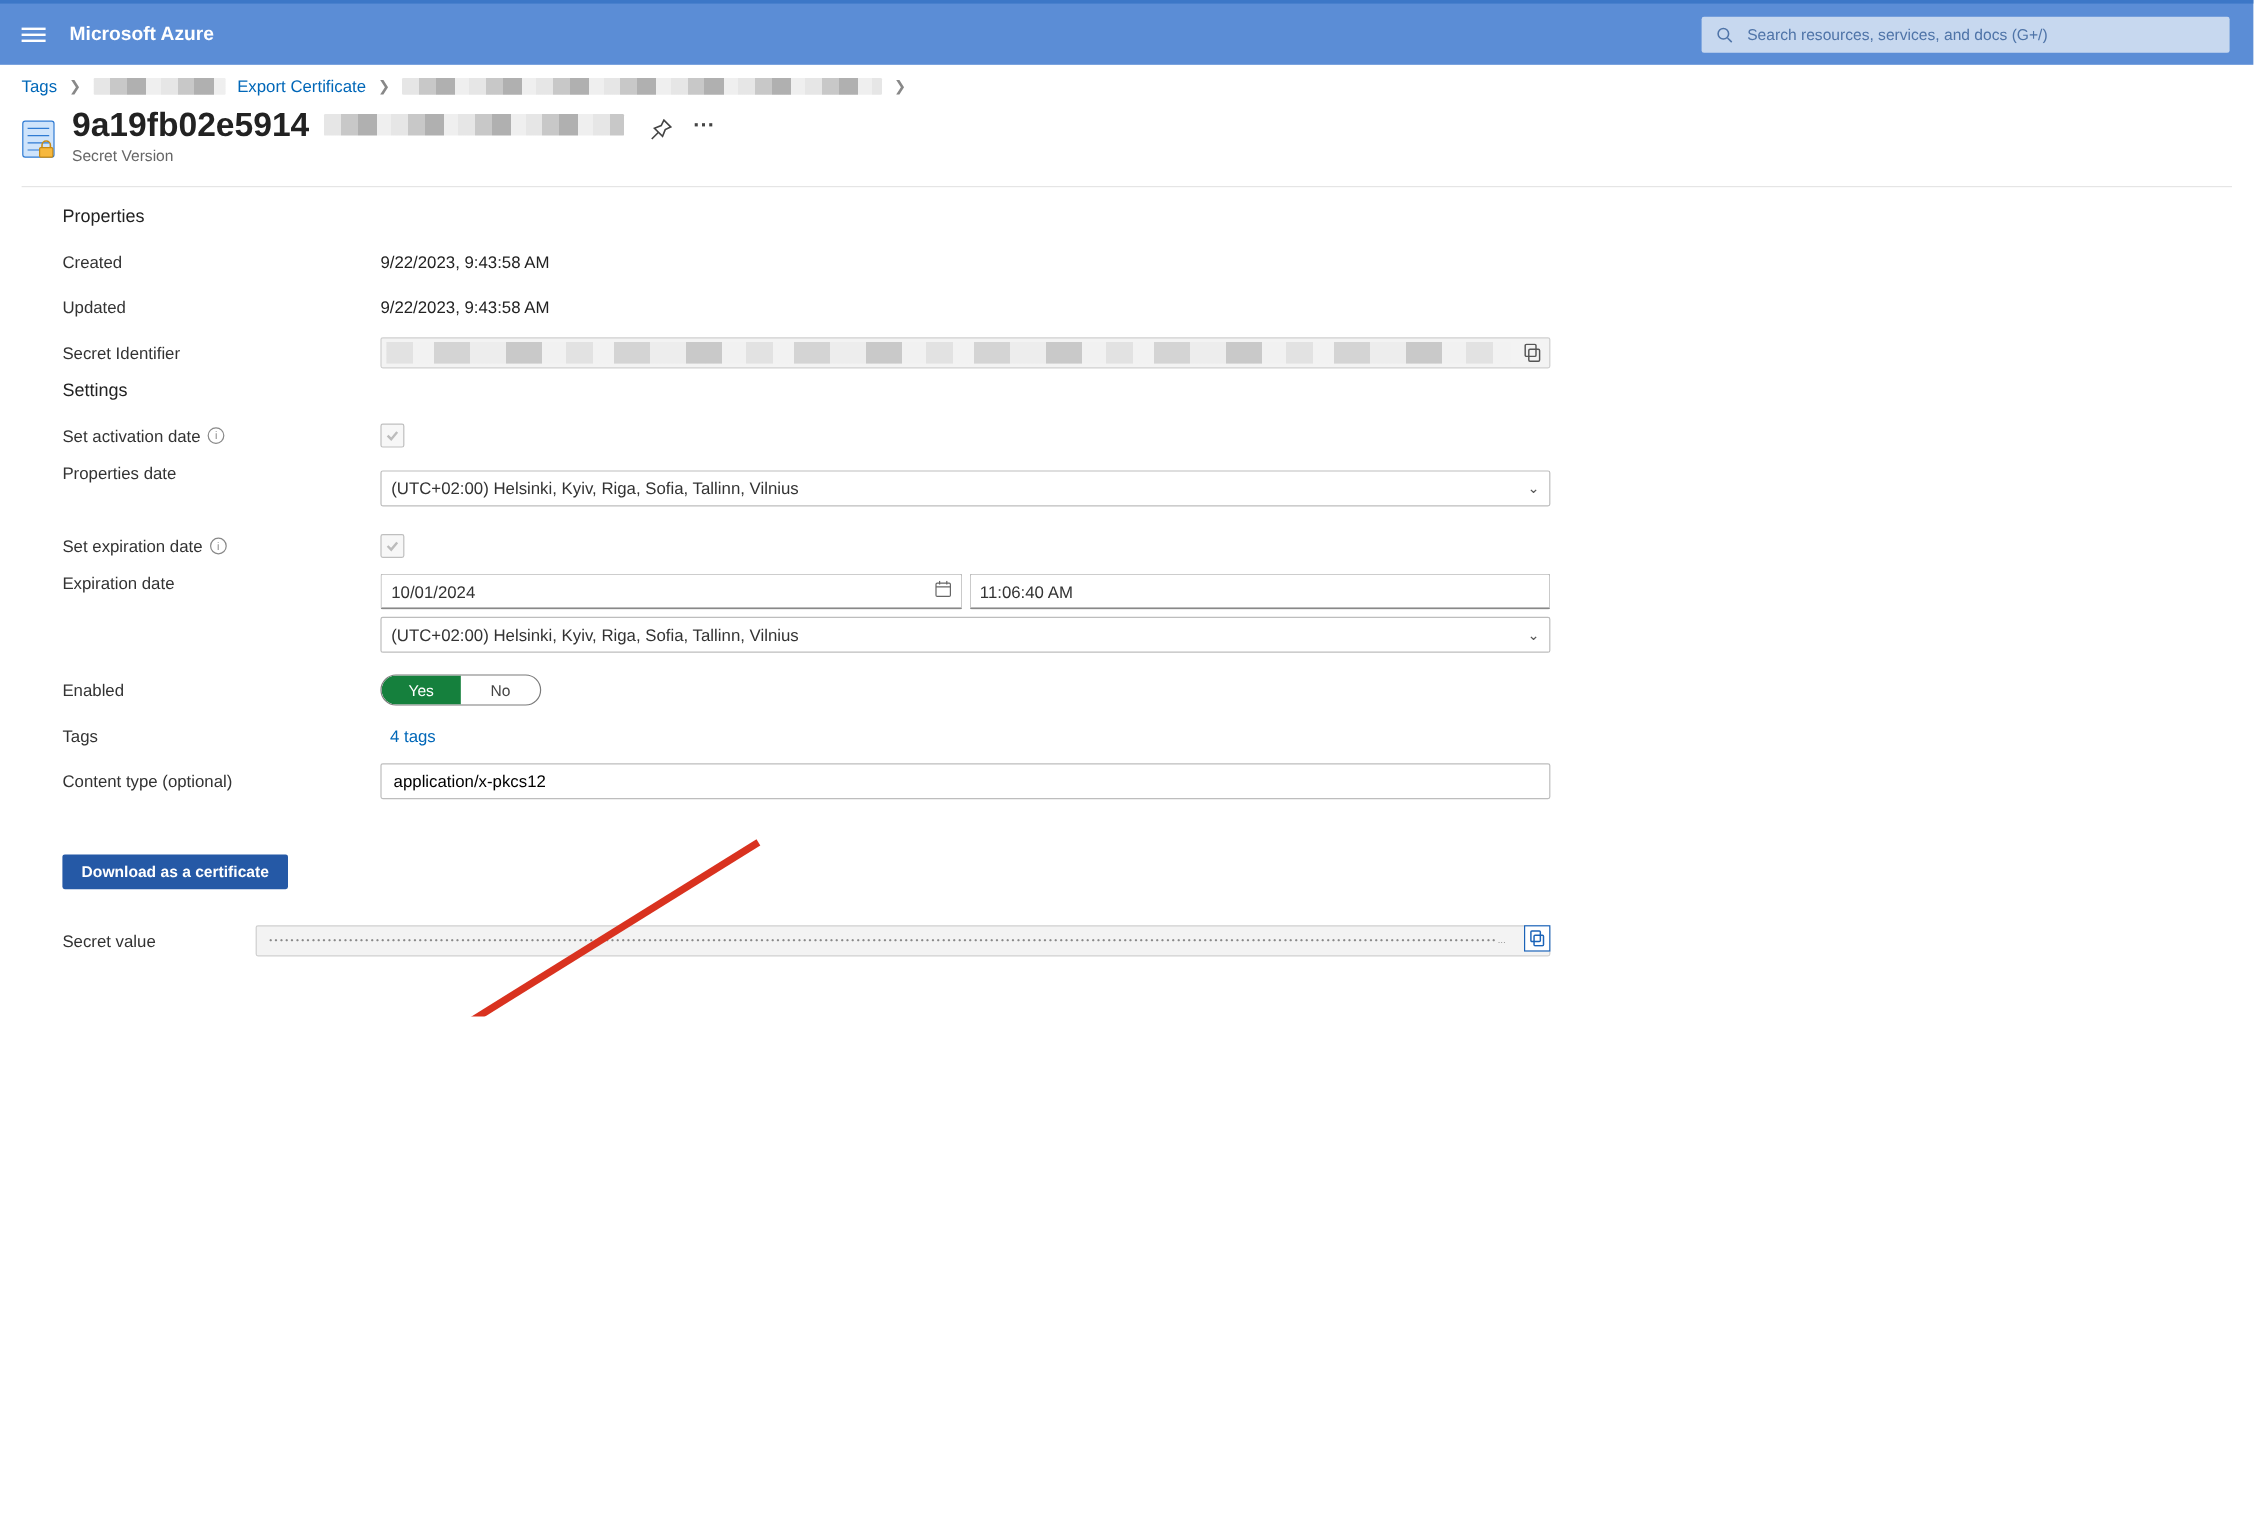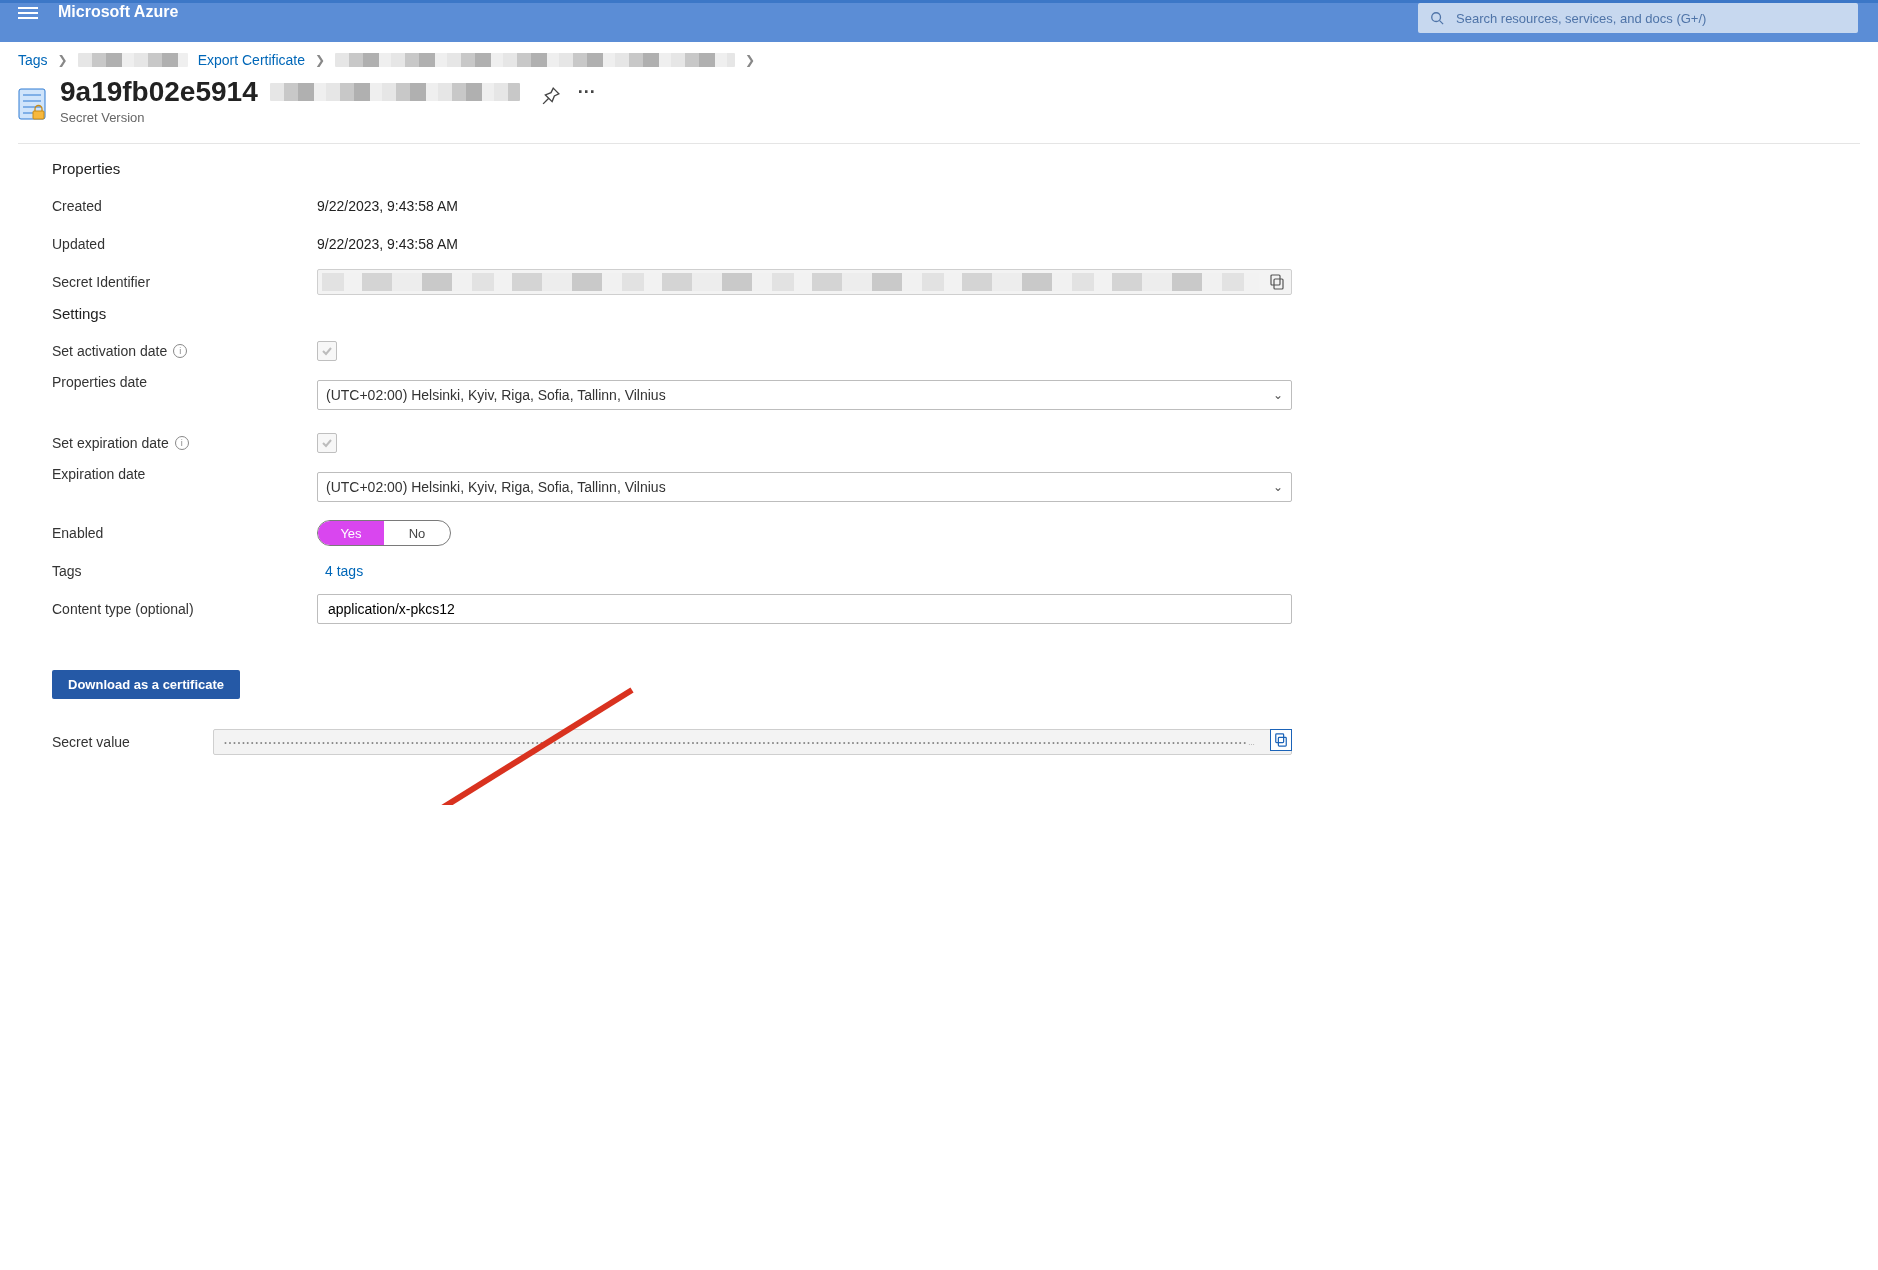--- a/index.html
+++ b/index.html
@@ -18,23 +18,23 @@
     font-family: "Segoe UI", Arial, sans-serif;
     font-size: 14px;
     color: var(--text);
     background: #fff;
     width: 1878px;
     overflow-x: hidden;
   }
   
   .top-header {
     background: var(--azure-blue);
-    height: 42px;
+    height: 54px;
     display: flex;
-    align-items: flex-start;
+    align-items: center;
     padding: 0 10px;
     border-top: 3px solid var(--azure-header-dark);
   }
   .hamburger {
     width: 20px; height: 20px; display:flex; flex-direction:column; justify-content:center; gap:3px;
     margin: 0 20px 0 8px; cursor:pointer;
   }
   .hamburger span{ height:2px; background:#fff; }
   .brand { color:#fff; font-weight:600; font-size:16px; }
   .spacer { flex:1; }
@@ -129,21 +129,21 @@
   .time-input{ flex:1; border-bottom:2px solid #888;}
   .tz-select{ width:100%; margin-top:6px; justify-content:space-between;}
   .chev{ font-size:12px; color:#555;}
   .text-input{ width:100%; }
   .text-input input{ border:none; outline:none; width:100%; font-size:14px; }
 
   .toggle{
     width:134px; height:26px; border:1px solid #7a7a7a; border-radius:15px; display:flex; overflow:hidden;
   }
   .toggle div{ flex:1; display:flex; align-items:center; justify-content:center; font-size:13px;}
-  .toggle .yes{ background:#d946ef; color:#fff; border-radius:15px 0 0 15px;}
+  .toggle .yes{ background:#15803d; color:#fff; border-radius:15px 0 0 15px;}
   .toggle .no{ color:#444;}
   .link-like{ color:var(--azure-link); cursor:pointer; padding-left:8px;}
 
   .primary-btn{
     background:var(--button-blue); color:#fff; border:none; border-radius:2px;
     padding:7px 16px; font-size:13px; font-weight:600; cursor:pointer;
   }
 
   
   .arrow-svg{
@@ -275,20 +275,36 @@
         <svg viewBox="0 0 12 12" stroke="currentColor" stroke-width="2" fill="none">
             <polyline points="2,6 5,9 10,3"></polyline>
           </svg>
       </span>
     </div>
   </div>
 
   <div class="row" style="align-items:flex-start">
     <div class="label">Expiration date</div>
     <div class="value">
+      <div class="date-grid">
+        <div class="date-input">
+          <span>10/01/2024</span>
+          <span class="cal">
+            <svg width="14" height="14" viewBox="0 0 14 14" fill="none" stroke="currentColor">
+                <rect x="1" y="2" width="12" height="11" rx="1"></rect>
+                <line x1="1" y1="5" x2="13" y2="5"></line>
+                <line x1="4" y1="0" x2="4" y2="3"></line>
+                <line x1="10" y1="0" x2="10" y2="3"></line>
+              </svg>
+          </span>
+        </div>
+        <div class="time-input">
+          <span>11:06:40 AM</span>
+        </div>
+      </div>
       <div class="tz-select">
         <span>(UTC+02:00) Helsinki, Kyiv, Riga, Sofia, Tallinn, Vilnius</span>
         <span class="chev">⌄</span>
       </div>
     </div>
   </div>
 
   <div class="row" style="margin-top:16px">
     <div class="label">Enabled</div>
     <div class="value">

